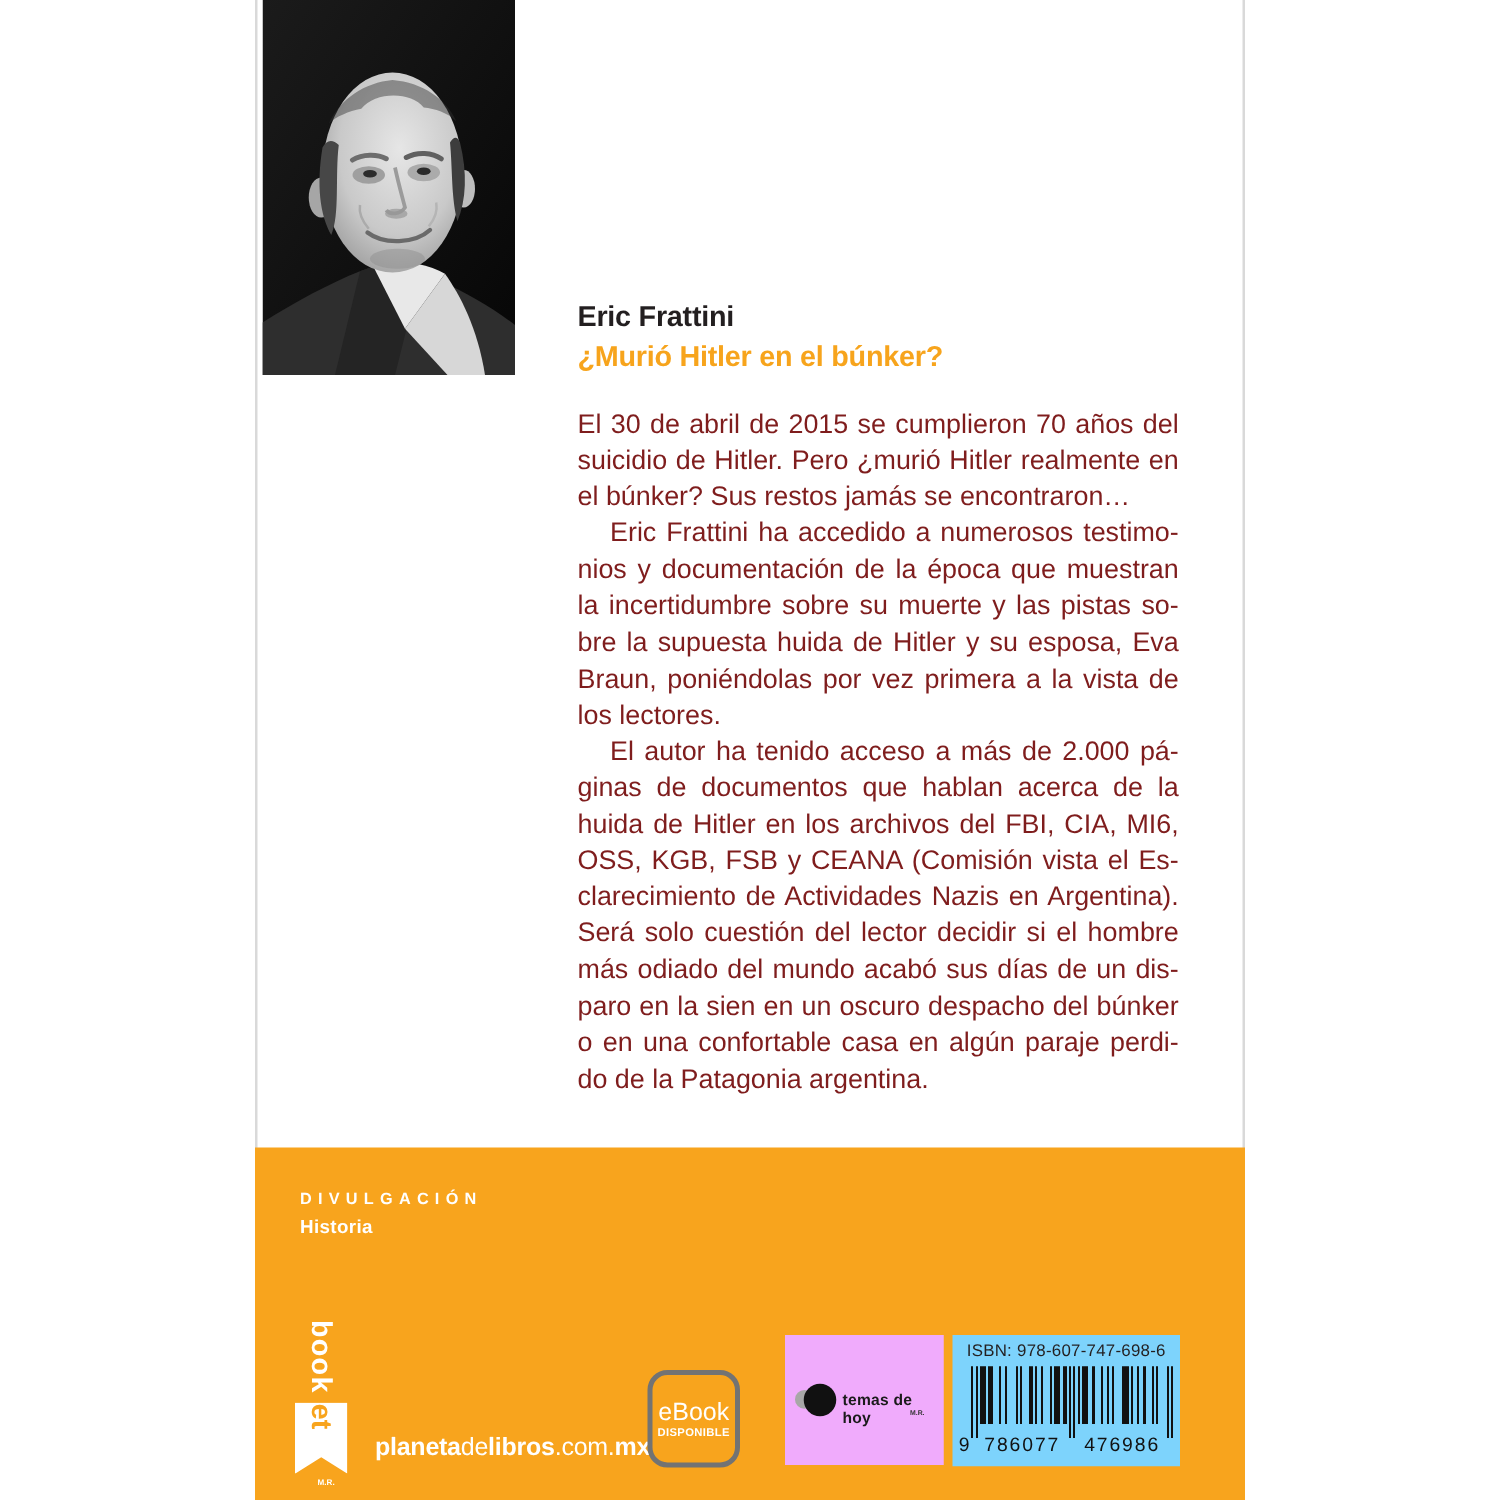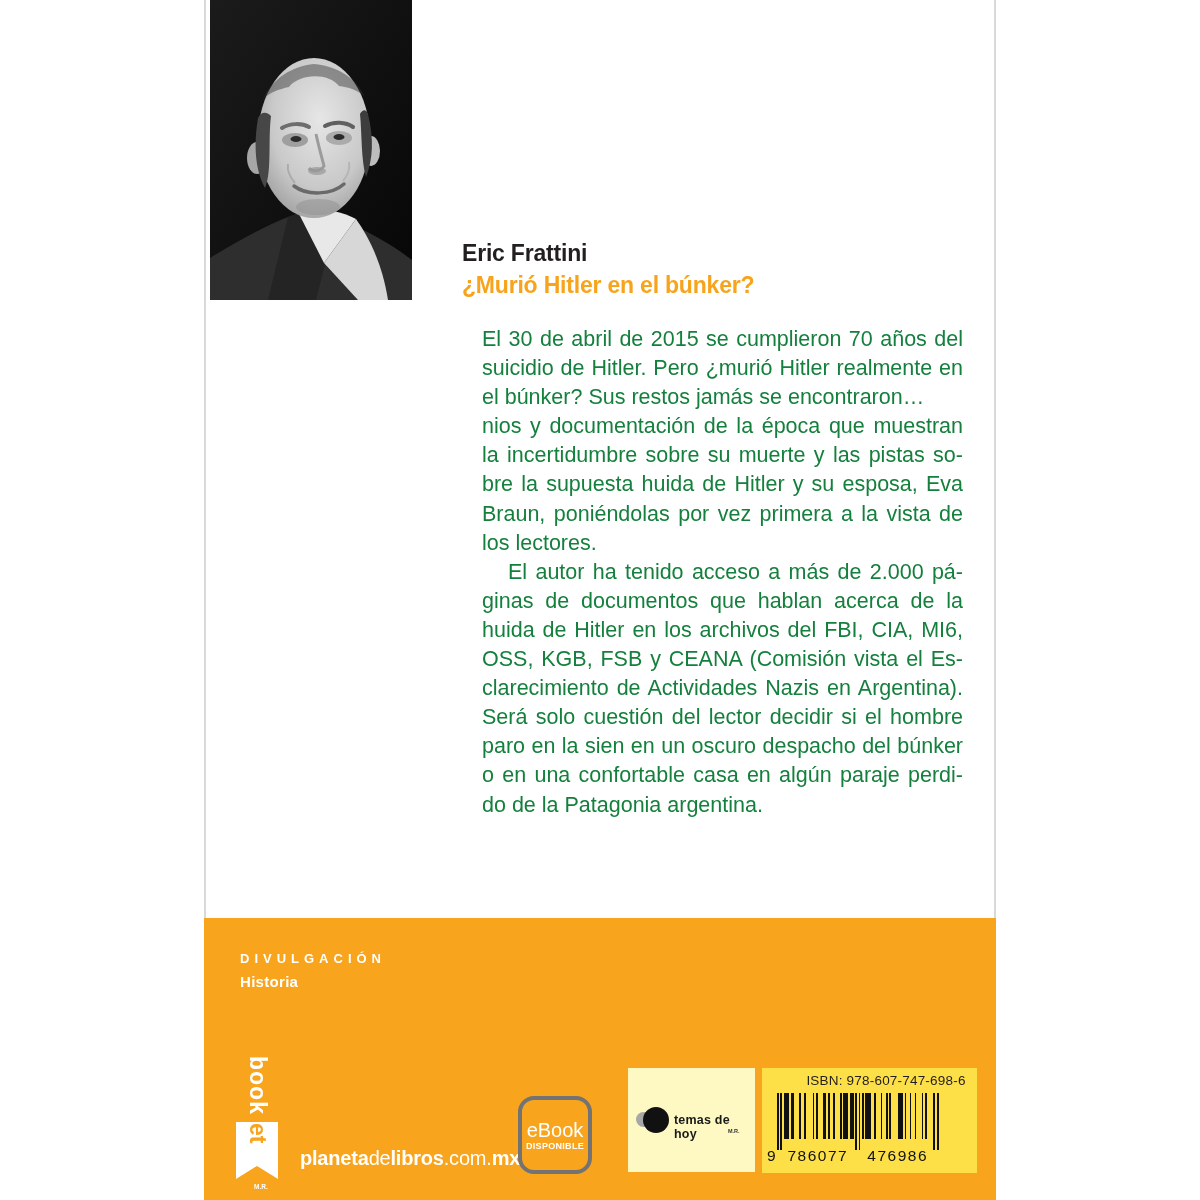--- a/index.html
+++ b/index.html
@@ -10,21 +10,21 @@
   .cover{position:absolute;left:204px;top:0;width:792px;height:1200px;background:#fff;}
   .hairline{position:absolute;top:0;bottom:0;width:2px;background:#d9d9d9;}
   .hl-left{left:0;}
   .hl-right{right:0;}
 
   .photo{position:absolute;left:6px;top:0;width:202px;height:300px;line-height:0;}
 
   .author{position:absolute;left:258px;top:240px;font-size:23px;font-weight:700;color:#231f20;letter-spacing:-0.2px;}
   .title{position:absolute;left:258px;top:272px;font-size:23px;font-weight:700;color:#f7a41c;letter-spacing:-0.2px;}
 
-  .synopsis{position:absolute;left:258px;top:325px;width:481px;font-size:21.5px;line-height:29.1px;color:#15803d;margin-left:20px;}
+  .synopsis{position:absolute;left:258px;top:325px;width:481px;font-size:21.5px;line-height:29.1px;color:#7f1d1d;}
   .syn-line{text-align:justify;text-align-last:justify;white-space:normal;}
   .syn-line.last{text-align-last:left;}
   .syn-line.indent{text-indent:26px;}
 
   .band{position:absolute;left:0;top:918px;width:792px;height:282px;background:#f8a41d;}
   .category{position:absolute;left:36px;top:33px;color:#fff;font-weight:700;font-size:13px;letter-spacing:5px;}
   .subcategory{position:absolute;left:36px;top:55px;color:#fff;font-weight:700;font-size:15px;letter-spacing:0.3px;}
 
   
   .booket{position:absolute;left:30px;top:140px;width:46px;height:136px;}
@@ -38,28 +38,28 @@
 
   .website{position:absolute;left:96px;top:229px;color:#fff;font-size:20px;letter-spacing:-0.2px;}
 
   
   .ebook{position:absolute;left:314px;top:178px;width:66px;height:70px;border:4px solid #737373;border-radius:16px;
     display:flex;flex-direction:column;align-items:center;justify-content:center;color:#fff;}
   .ebook-line1{font-size:20px;font-weight:400;line-height:1.05;}
   .ebook-line2{font-size:9px;font-weight:700;letter-spacing:0.3px;}
 
   
-  .temas{position:absolute;left:424px;top:150px;width:127px;height:104px;background:#fef9c3;}
+  .temas{position:absolute;left:424px;top:150px;width:127px;height:104px;background:#f0abfc;}
   .temas-circle-gray{position:absolute;left:8px;top:44px;width:15px;height:15px;border-radius:50%;background:#a7a7a7;}
   .temas-circle-black{position:absolute;left:15px;top:39px;width:26px;height:26px;border-radius:50%;background:#111;}
   .temas-text{position:absolute;left:46px;top:45px;font-size:12.5px;font-weight:700;color:#1a1a1a;letter-spacing:0.2px;}
   .temas-mr{position:absolute;left:100px;top:60px;font-size:5.5px;font-weight:700;color:#333;}
 
   
-  .isbnbox{position:absolute;left:558px;top:150px;width:182px;height:105px;background:#fde047;padding-left:33px;}
+  .isbnbox{position:absolute;left:558px;top:150px;width:182px;height:105px;background:#7dd3fc;}
   .isbn-label{margin-top:5px;text-align:center;font-size:13.5px;color:#231f20;letter-spacing:0.2px;}
   .barcode{position:absolute;left:5px;top:25px;}
 </style>
 </head>
 <body>
 
 <div class="cover">
   <div class="hairline hl-left"></div>
   <div class="hairline hl-right"></div>
 
@@ -114,31 +114,33 @@
     </svg>
   </div>
 
   <div class="author">Eric Frattini</div>
   <div class="title">¿Murió Hitler en el búnker?</div>
 
   <div class="synopsis">
       <div class="syn-line">El 30 de abril de 2015 se cumplieron 70 años del</div>
       <div class="syn-line">suicidio de Hitler. Pero ¿murió Hitler realmente en</div>
       <div class="syn-line last">el búnker? Sus restos jamás se encontraron…</div>
+      <div class="syn-line indent">Eric Frattini ha accedido a numerosos testimo-</div>
       <div class="syn-line">nios y documentación de la época que muestran</div>
       <div class="syn-line">la incertidumbre sobre su muerte y las pistas so-</div>
       <div class="syn-line">bre la supuesta huida de Hitler y su esposa, Eva</div>
       <div class="syn-line">Braun, poniéndolas por vez primera a la vista de</div>
       <div class="syn-line last">los lectores.</div>
       <div class="syn-line indent">El autor ha tenido acceso a más de 2.000 pá-</div>
       <div class="syn-line">ginas de documentos que hablan acerca de la</div>
       <div class="syn-line">huida de Hitler en los archivos del FBI, CIA, MI6,</div>
       <div class="syn-line">OSS, KGB, FSB y CEANA (Comisión vista el Es-</div>
       <div class="syn-line">clarecimiento de Actividades Nazis en Argentina).</div>
       <div class="syn-line">Será solo cuestión del lector decidir si el hombre</div>
+      <div class="syn-line">más odiado del mundo acabó sus días de un dis-</div>
       <div class="syn-line">paro en la sien en un oscuro despacho del búnker</div>
       <div class="syn-line">o en una confortable casa en algún paraje perdi-</div>
       <div class="syn-line last">do de la Patagonia argentina.</div>
     </div>
 
   <div class="band">
     <div class="category">DIVULGACIÓN</div>
     <div class="subcategory">Historia</div>
 
     <div class="booket">

